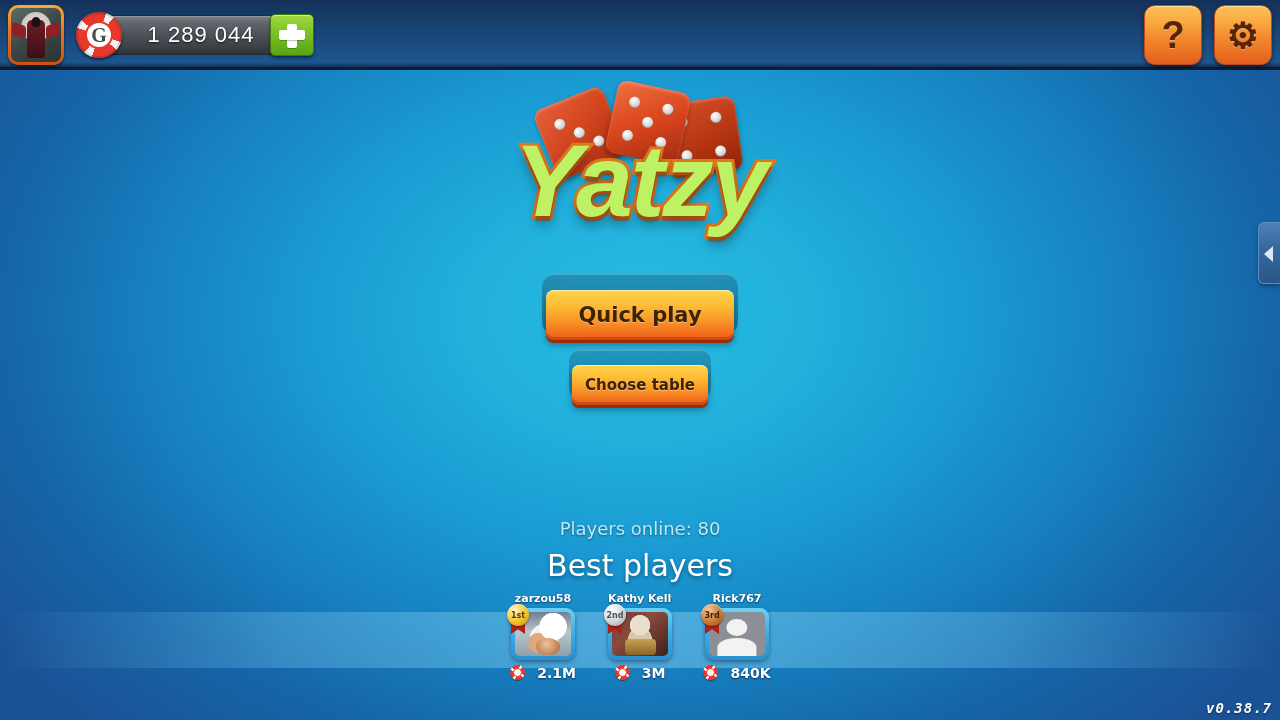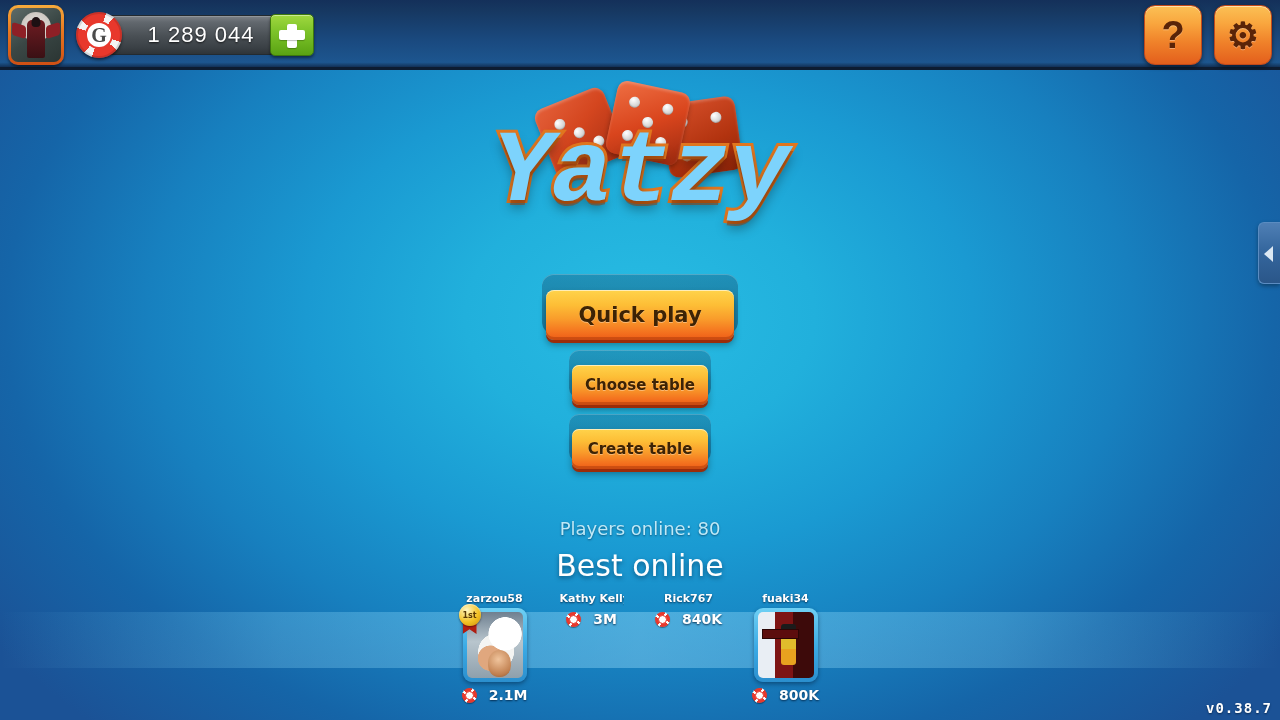--- a/index.html
+++ b/index.html
@@ -152,25 +152,25 @@
     background:linear-gradient(150deg,#e4603a 0%,#d4461f 45%,#a52d12 100%);
     box-shadow:inset 0 2px 3px rgba(255,255,255,.22), 0 3px 5px rgba(0,0,0,.3);
   }
   #die-a { left:28px; top:14px; transform:rotate(-22deg); }
   #die-b { left:96px; top:4px;  transform:rotate(12deg); background:linear-gradient(150deg,#ef7044,#d9451d 50%,#9c2a10); }
   #die-c { left:150px; top:18px; transform:rotate(-8deg); background:linear-gradient(160deg,#d8512c,#b2330f 60%,#8d2409); }
   .pip { position:absolute; width:11px; height:11px; border-radius:50%;
          background:radial-gradient(circle at 35% 30%,#ffffff,#cfcfcf 70%,#a9a9a9);
          box-shadow:inset 0 -1px 1px rgba(0,0,0,.2); }
   #logo-text {
-    position:absolute; left:0; top:40px; width:100%;
-    font-family:Liberation Mono, monospace;
+    position:absolute; left:0; top:48px; width:100%;
+    font-family:Liberation Sans, sans-serif;
     font-size:102px; font-weight:bold; font-style:italic;
     line-height:1;
-    color:#7dd3fc;
+    color:#bef264;
     letter-spacing:-2px;
     -webkit-text-stroke:6px #e2771f;
     paint-order:stroke fill;
     text-shadow:0 5px 0 rgba(150,60,8,.55), 0 8px 12px rgba(0,0,0,.35);
   }
 
   
   #menu { position:absolute; left:0; top:274px; width:1280px; z-index:7; }
   .gbtn {
     position:relative; margin:12px auto;
@@ -233,32 +233,32 @@
     z-index:8;
   }
   .player { width:64px; position:relative; text-align:center; cursor:pointer; }
   .pname {
     font-size:11px; color:#ffffff; font-weight:bold; height:14px;
     white-space:nowrap; overflow:hidden;
     font-family:"DejaVu Sans", sans-serif;
     text-shadow:0 1px 2px rgba(0,30,60,.8);
   }
   .pframe {
-    position:relative; width:64px; height:74px; margin:2px auto 0 auto;
+    position:relative; width:64px; height:52px; margin:2px auto 0 auto;
     border-radius:9px;
     background:linear-gradient(to bottom,#6fd0f4,#3aa9e4 55%,#2b8fce);
     padding:4px;
     box-shadow:0 2px 4px rgba(0,25,50,.45);
   }
   .pimg { width:100%; height:100%; border-radius:5px; overflow:hidden; position:relative; }
   .pscore {
     margin-top:5px; font-size:14px; color:#ffffff; font-weight:bold;
     font-family:"DejaVu Sans", sans-serif;
     text-shadow:0 1px 2px rgba(0,30,60,.8);
-    display:flex; align-items:center; justify-content:center; gap:12px;
+    display:flex; align-items:flex-start; justify-content:center; gap:12px;
   }
   .chip-sm {
     width:15px; height:15px; border-radius:50%; flex:0 0 auto;
     background:
       radial-gradient(circle at 50% 50%, #ffffff 0 26%, transparent 27%),
       conic-gradient(#e8382c 0 20deg, #ffffff 20deg 43deg, #e8382c 43deg 110deg, #ffffff 110deg 133deg, #e8382c 133deg 200deg, #ffffff 200deg 223deg, #e8382c 223deg 290deg, #ffffff 290deg 313deg, #e8382c 313deg 360deg);
     box-shadow:0 1px 1px rgba(0,0,0,.4);
     position:relative;
   }
   .chip-sm:after{ content:""; position:absolute; left:3px; top:3px; right:3px; bottom:3px;
@@ -366,20 +366,21 @@
     border-right:9px solid #dce8f3;
   }
 
   
   #version {
     position:absolute; right:8px; bottom:4px; z-index:15;
     font-family:"DejaVu Sans Mono", monospace;
     font-size:14px; font-weight:bold; color:#ffffff;
     letter-spacing:1px;
     text-shadow:0 1px 2px rgba(0,25,55,.7);
+    font-style:italic;
   }
 </style>
 </head>
 <body>
 
 <div id="bg"></div>
 <div id="bg-band"></div>
 
 <div id="topbar">
 
@@ -441,72 +442,78 @@
 <div id="menu">
 
   <div id="quickplay-socket">
     <button id="quickplay-btn" class="gbtn">Quick play</button>
   </div>
 
   <div class="btn-socket">
     <button class="gbtn btn-sm">Choose table</button>
   </div>
 
-  <div class="btn-socket">
-    <button class="gbtn btn-sm">Create table</button>
-  </div>
 
 
 </div>
 
 <div id="players-online">Players online: 80</div>
-<div id="best-players-title">Best online</div>
+<div id="best-players-title">Best players</div>
 
 <div id="player-row">
     <div class="player">
       <div class="pname">zarzou58</div>
       <div class="pframe">
         <div class="pimg">
           <div class="av-bear"></div>
         </div>
         <div class="medal gold">
           <div class="ribbon"></div>
           <div class="disc">1st</div>
         </div>
       </div>
       <div class="pscore">
         <span class="chip-sm"></span>
         <span>2.1M</span>
       </div>
     </div>
     <div class="player">
       <div class="pname">Kathy Kelly Mee...</div>
+      <div class="pframe">
+        <div class="pimg">
+          <div class="av-dog"></div>
+        </div>
+        <div class="medal silver">
+          <div class="ribbon"></div>
+          <div class="disc">2nd</div>
+        </div>
+      </div>
       <div class="pscore">
         <span class="chip-sm"></span>
         <span>3M</span>
       </div>
     </div>
     <div class="player">
       <div class="pname">Rick767</div>
+      <div class="pframe">
+        <div class="pimg">
+          <div class="av-person">
+            <div class="head"></div>
+            <div class="torso"></div>
+          </div>
+        </div>
+        <div class="medal bronze">
+          <div class="ribbon"></div>
+          <div class="disc">3rd</div>
+        </div>
+      </div>
       <div class="pscore">
         <span class="chip-sm"></span>
         <span>840K</span>
       </div>
     </div>
-    <div class="player">
-      <div class="pname">fuaki34</div>
-      <div class="pframe">
-        <div class="pimg">
-          <div class="av-anime"></div>
-        </div>
-      </div>
-      <div class="pscore">
-        <span class="chip-sm"></span>
-        <span>800K</span>
-      </div>
-    </div>
   </div>
 
 <div id="side-tab">
   <span class="chev"></span>
 </div>
 
 <div id="version">v0.38.7</div>
 
 </body></html>

